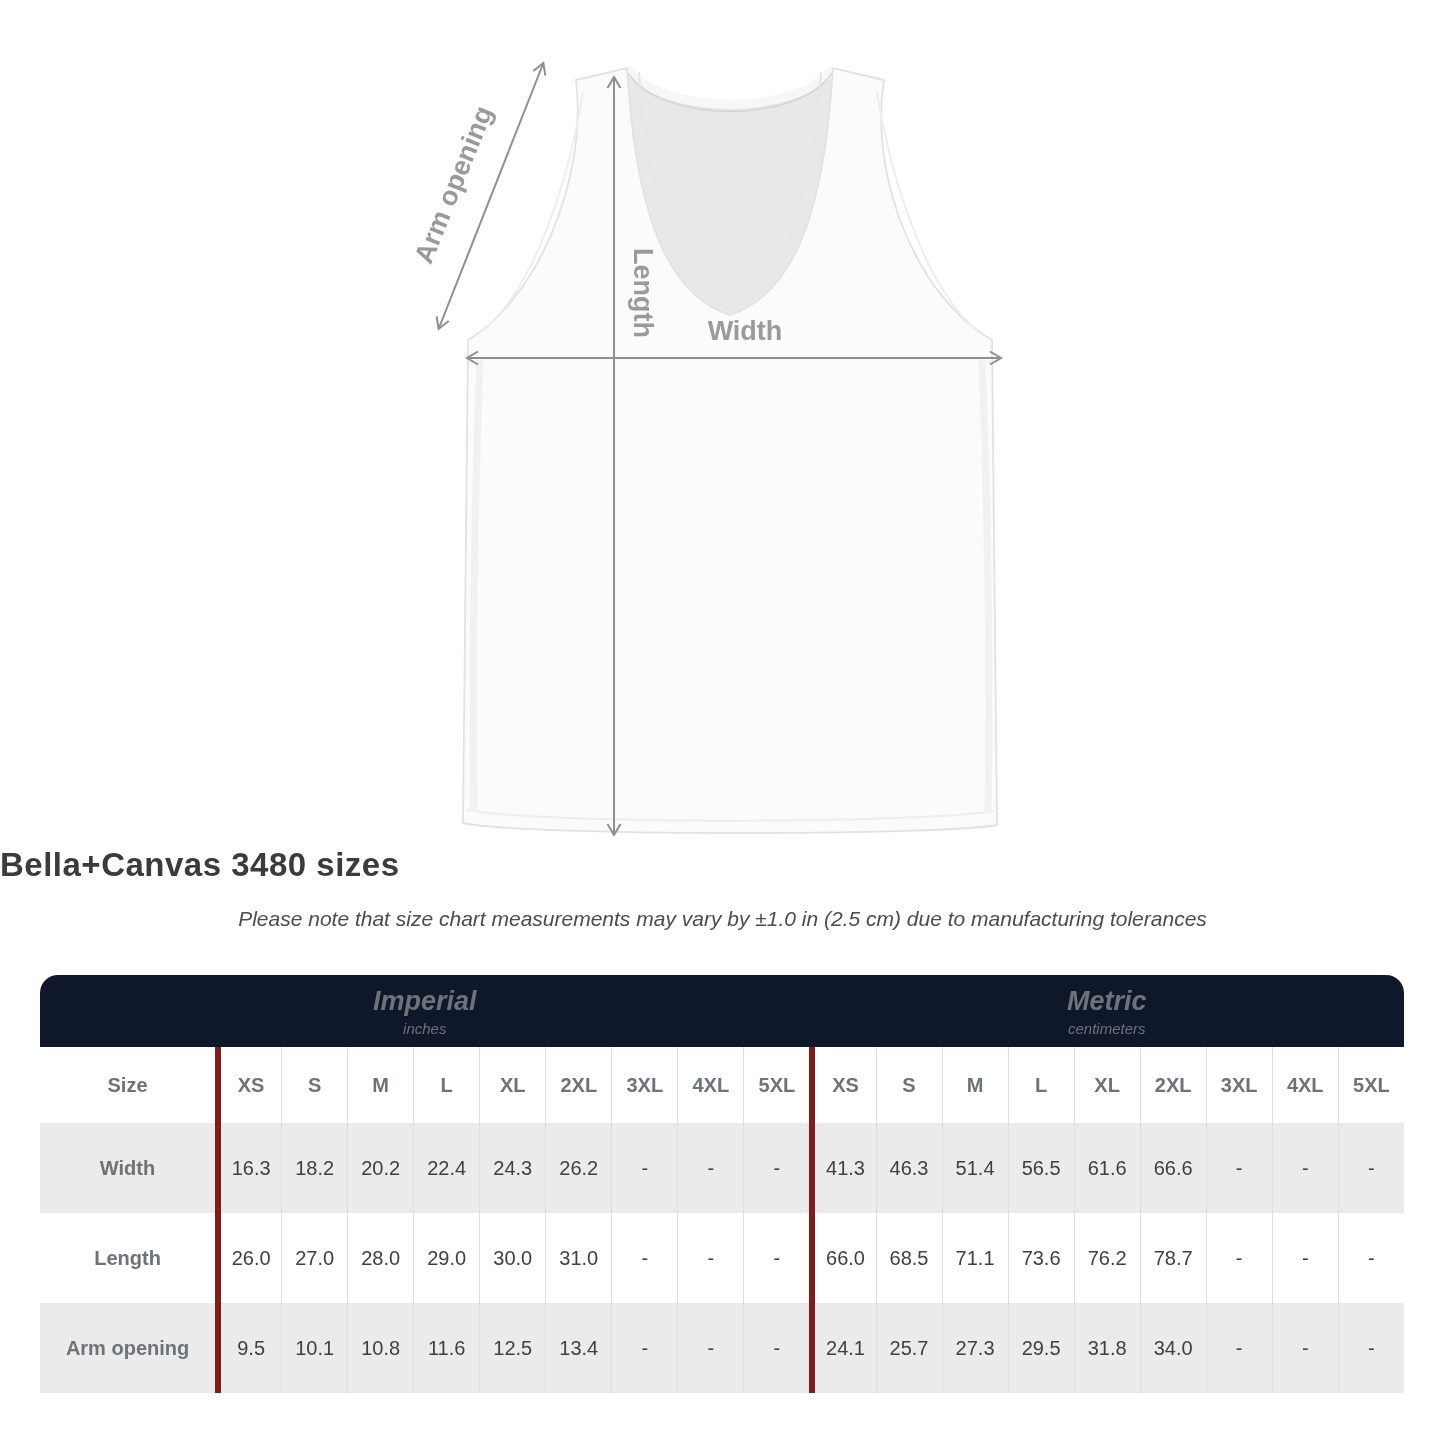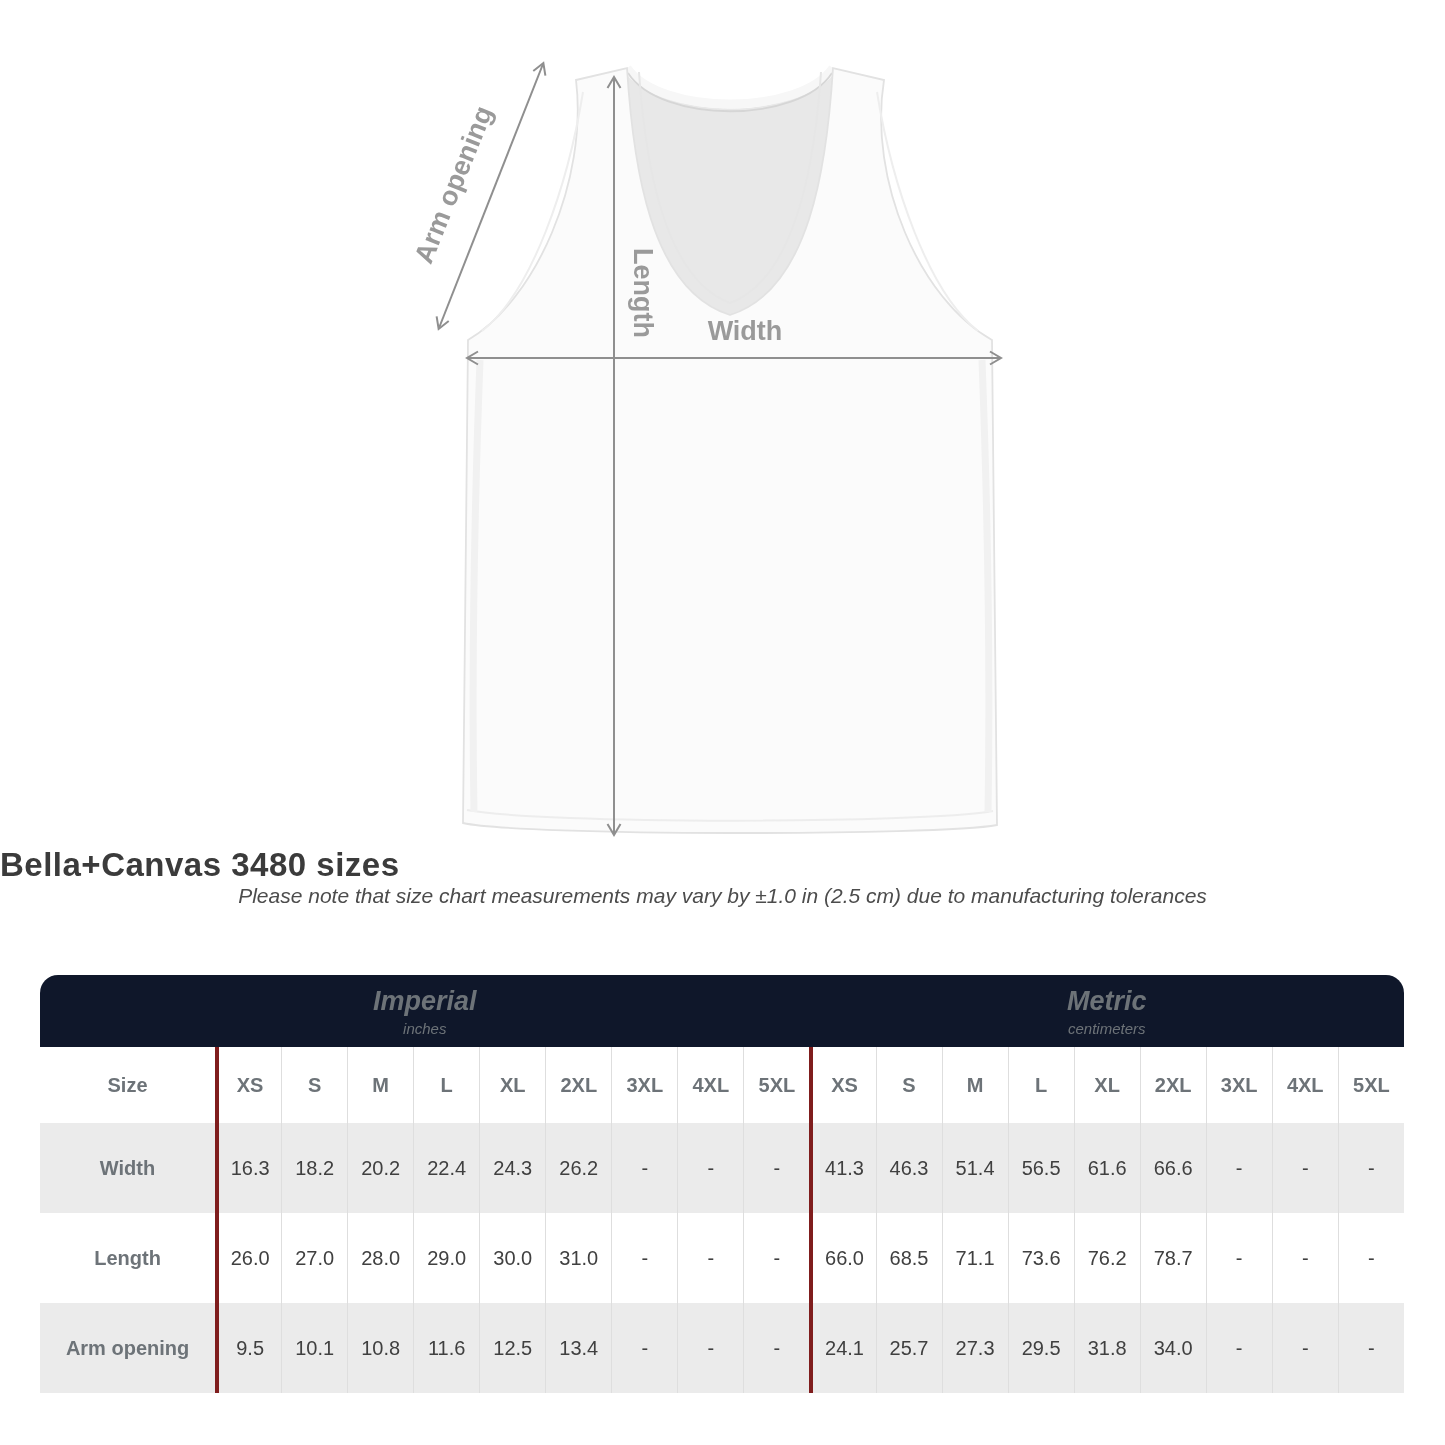--- a/index.html
+++ b/index.html
@@ -28,21 +28,21 @@
     top: 846px; left: 0;
     width: 100%;
     text-align: left;
     font-size: 33px;
     font-weight: bold;
     color: #3b3b3b;
     letter-spacing: 0.5px;
   }
   .page-subtitle {
     position: absolute;
-    top: 884px; left: 0;
+    top: 907px; left: 0;
     width: 100%;
     text-align: center;
     font-size: 21px;
     font-style: italic;
     color: #4c4c4c;
   }
   .table-wrap {
     position: absolute;
     left: 40px; top: 975px;
     width: 1364px; height: 435px;
@@ -86,21 +86,21 @@
   th.row-head {
     font-size: 20px;
     font-weight: bold;
     color: #6d7378;
   }
   tr.data-row td { height: 90px; font-size: 20px; color: #404040; font-weight: normal; }
   tr.data-row th { height: 90px; }
   tr.row-gray td, tr.row-gray th { background: #ebebeb; }
   tr.row-white td, tr.row-white th { background: #ffffff; }
   .sep  { border-left: 1px solid #dedede; }
-  .sep2 { border-left: 4px solid #7f1d1d; }
+  .sep2 { border-left: 6px solid #7f1d1d; }
 </style>
 </head>
 <body>
 
 <div class="stage">
 
   <svg class="diagram" viewBox="0 0 1445 845" xmlns="http://www.w3.org/2000/svg">
     <defs>
       <marker id="ah" viewBox="-14 -9 16 18" markerWidth="16" markerHeight="18" refX="-1" refY="0" orient="auto-start-reverse" markerUnits="userSpaceOnUse">
         <path d="M -11 -6.5 L 0 0 L -11 6.5" fill="none" stroke="#8f8f8f" stroke-width="2"></path>

